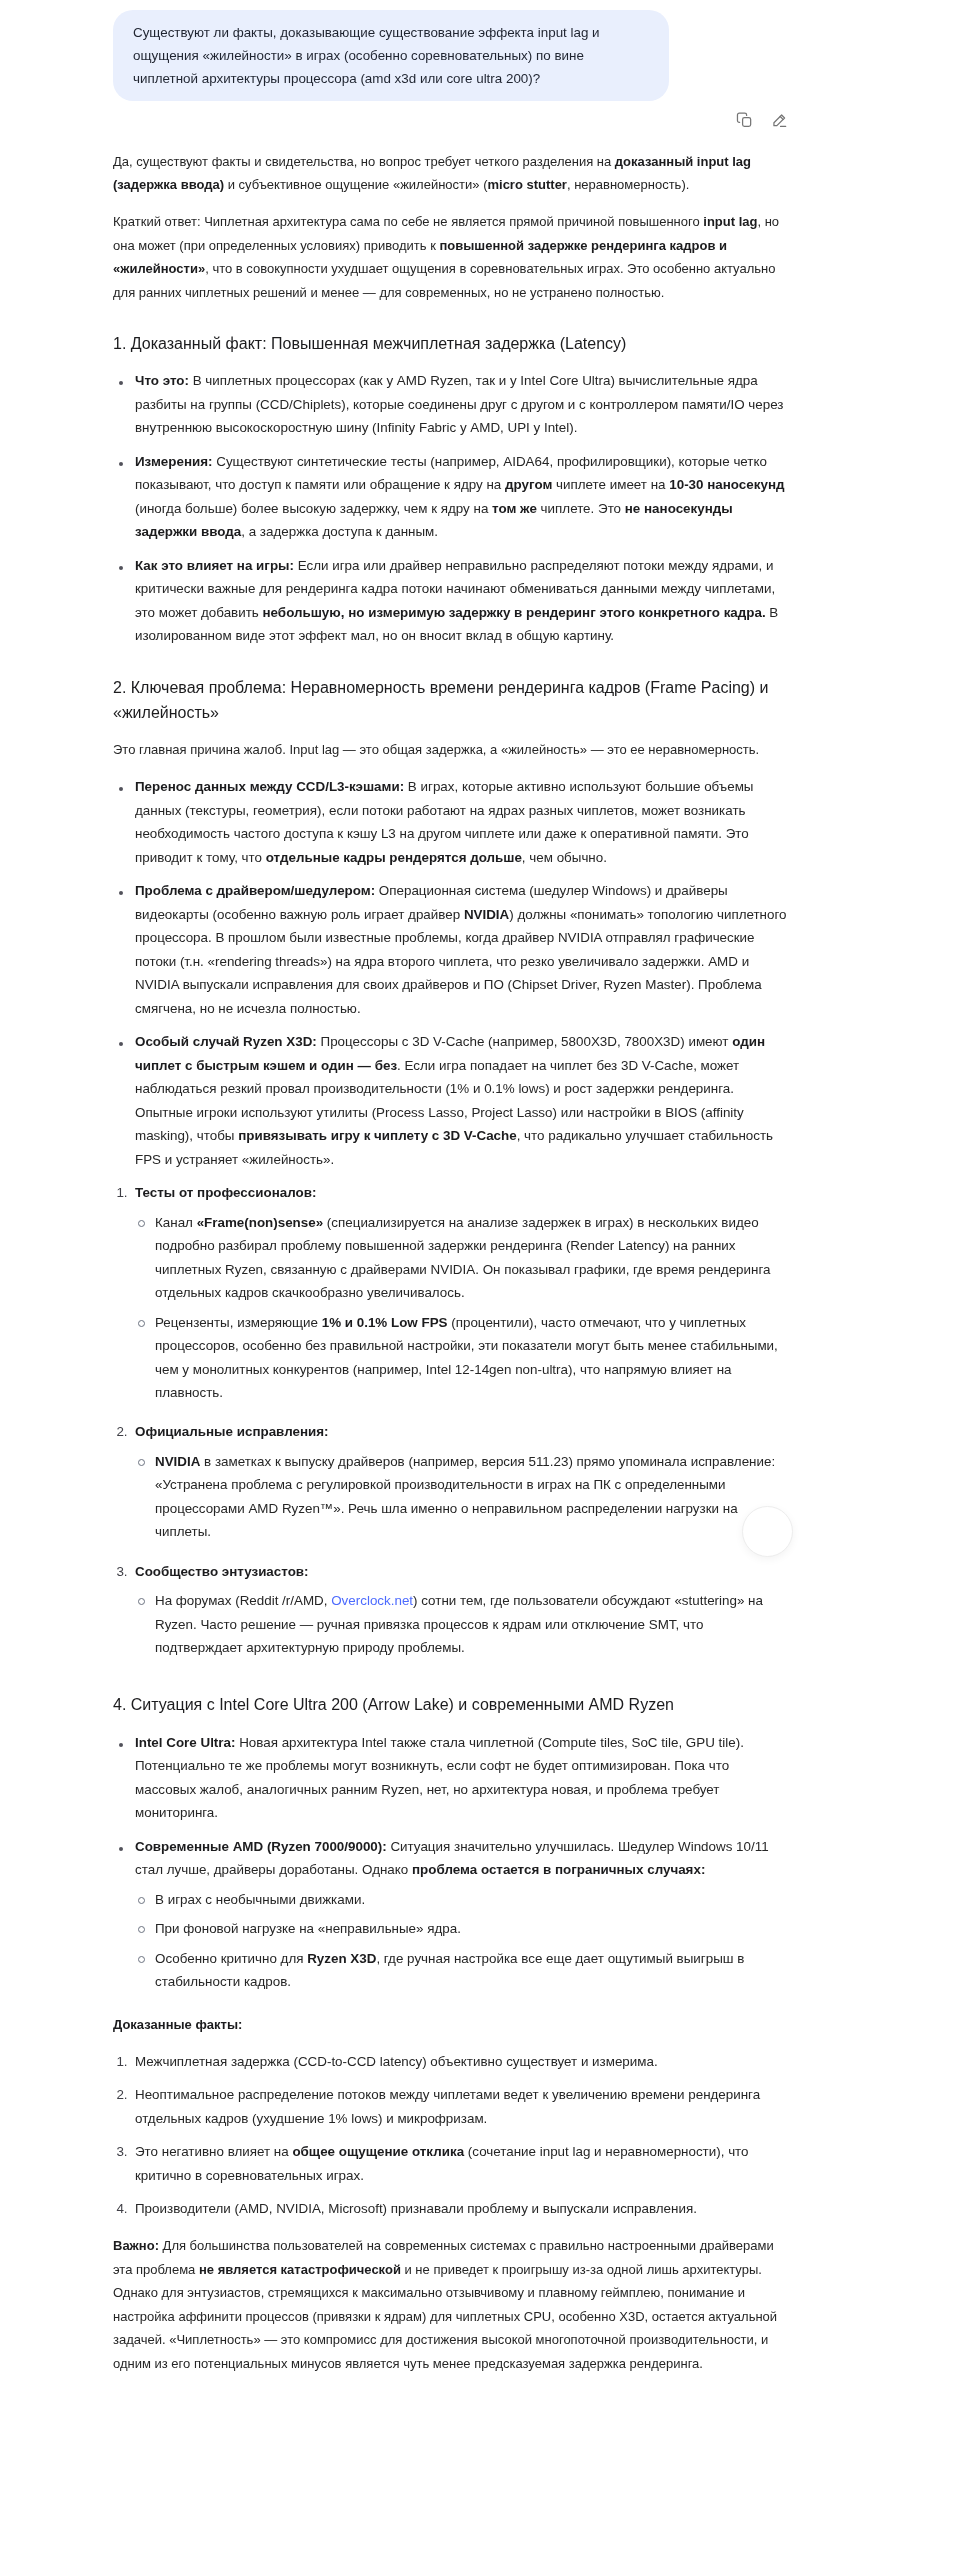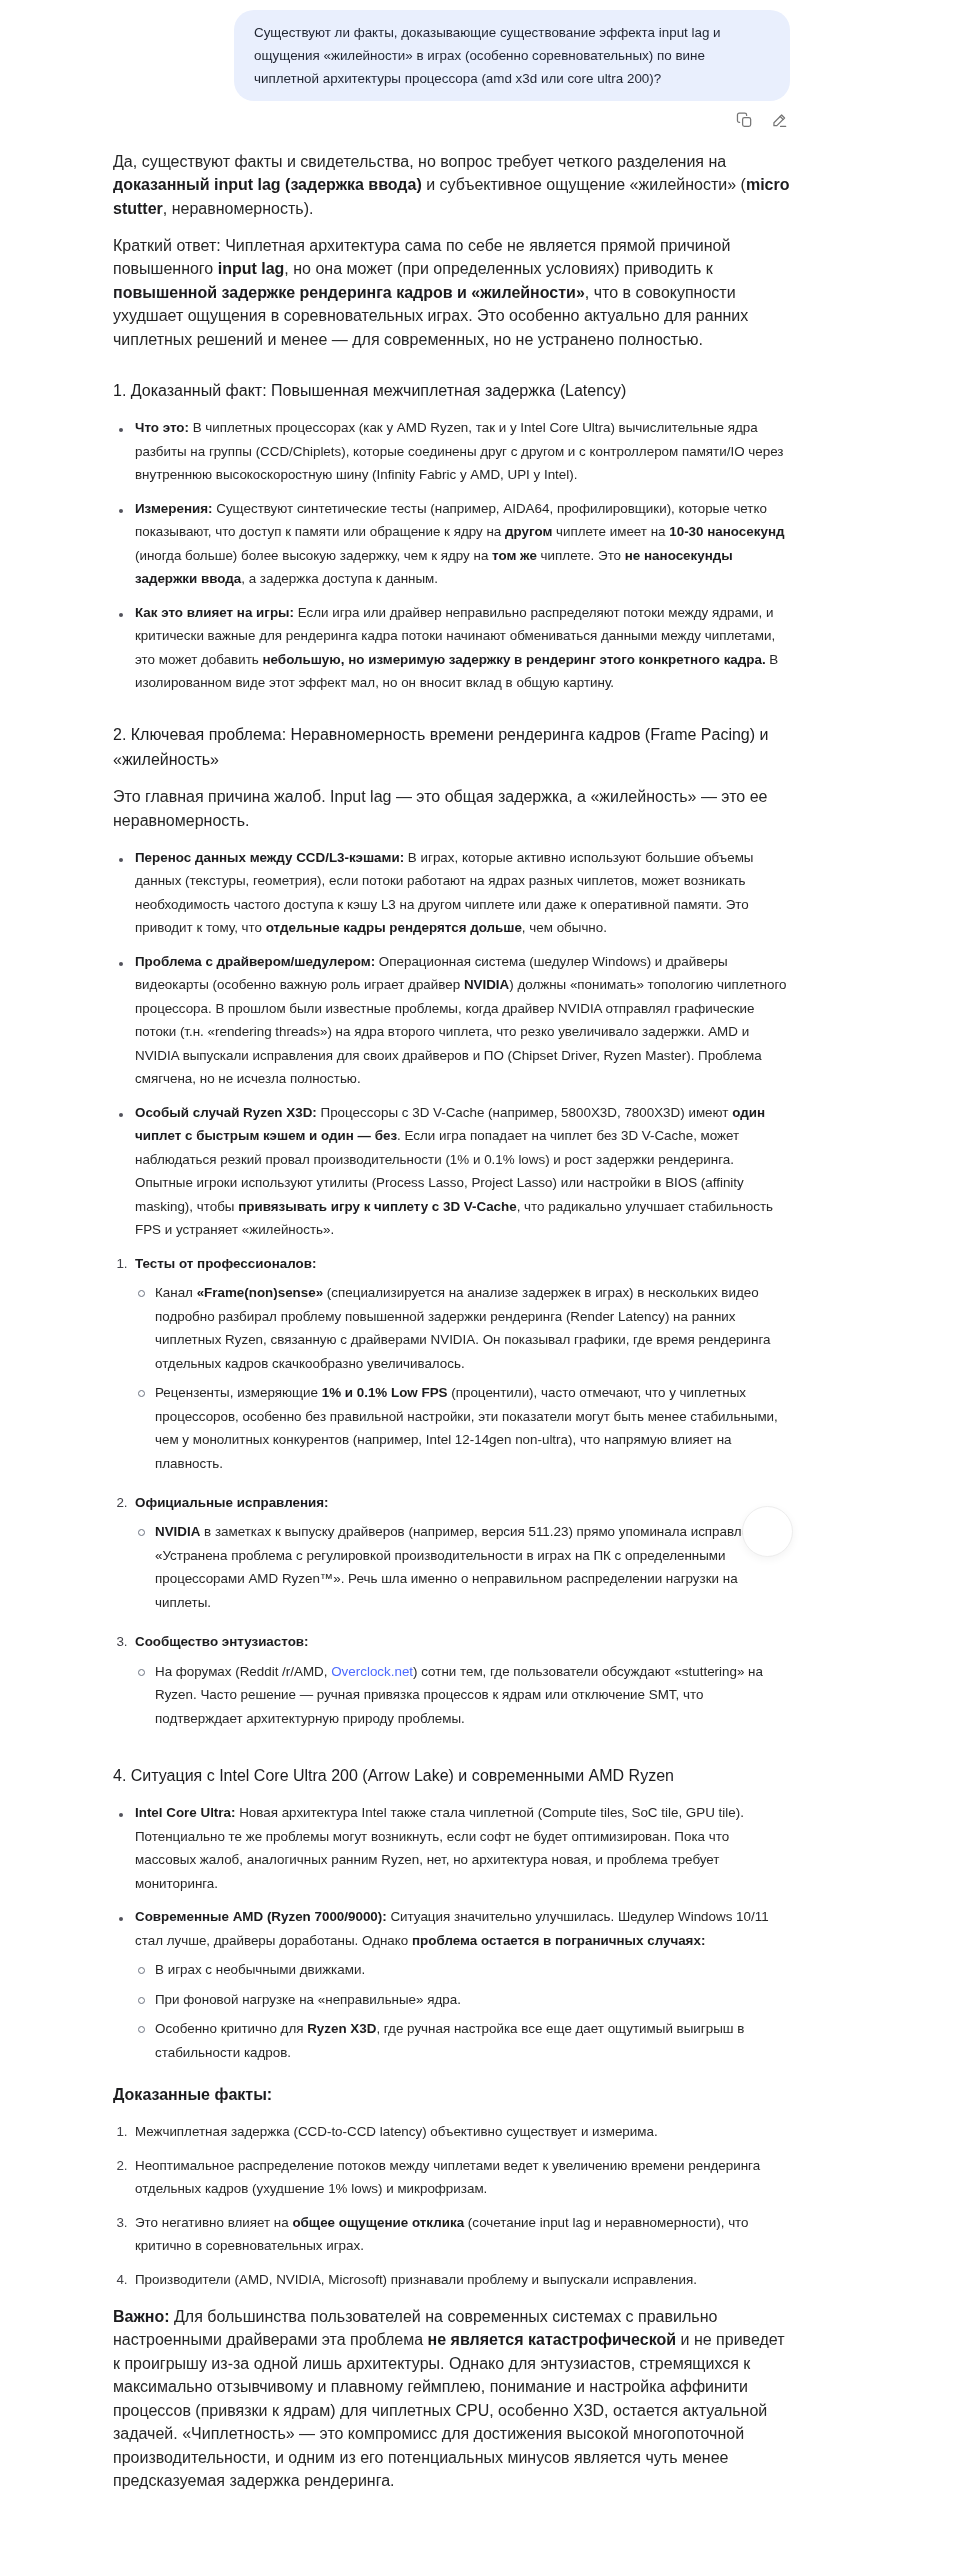--- a/index.html
+++ b/index.html
@@ -2,31 +2,31 @@
 <html style="font-size:13.4px"><head>
 <meta charset="utf-8">
 <style>
   html,body{margin:0;padding:0}
   body{
     width:958px;height:2576px;overflow:hidden;background:#fff;
     font-family:"Liberation Sans", sans-serif;color:#262626;
     -webkit-font-smoothing:antialiased;
   }
   .page{position:relative;width:677px;margin-left:113px;padding-top:10px}
-  .bubble-row{display:flex;justify-content:flex-end}
+  .bubble-row{display:flex;}
   .bubble{
     width:556px;box-sizing:border-box;background:#e9effd;
     border-radius:20px;padding:11px 20px;
     font-size:13.4px;line-height:23px;color:#1f2430;
   }
   .actions{display:flex;justify-content:flex-end;align-items:center;gap:13.4px;margin-top:6.7px;height:23.5px}
   .icon-btn{background:none;border:0;padding:1.7px;color:#757575;cursor:pointer;display:flex;align-items:center}
   .icon-btn svg{display:block}
   .response{margin-top:18.5px}
-  .p{font-size:16px;line-height:23.5px;margin:13.4px 0}
+  .p{font-size:13px;line-height:23.5px;margin:13.4px 0}
   .h3{font-size:16px;line-height:25px;font-weight:normal;margin:27px 0 13.4px;color:#1c1c1e}
   strong{font-weight:bold;color:#1c1c1e}
   .list{margin:10px 0}
   .li{display:flex;margin:10px 0}
   .mk{flex:0 0 22px;box-sizing:border-box;padding-left:3.4px;font-size:13.4px;line-height:23.5px;color:#3f3f46;user-select:none}
   .dot{display:inline-block;width:4.2px;height:4.2px;border-radius:50%;background:#52525b;margin:9.2px 0 0 2.5px}
   .circ{display:inline-block;width:5px;height:5px;border-radius:50%;border:1.3px solid #6b7280;background:transparent;margin:8.4px 0 0 1.7px}
   .content{flex:1;font-size:13.4px;line-height:23.5px}
   .subs{margin-top:5.9px}
   .sub{display:flex;margin:5.9px 0}

